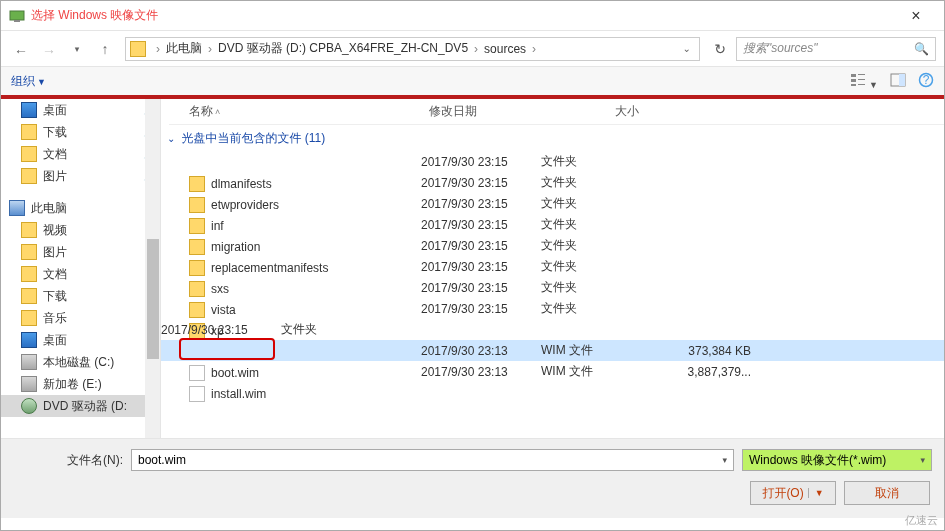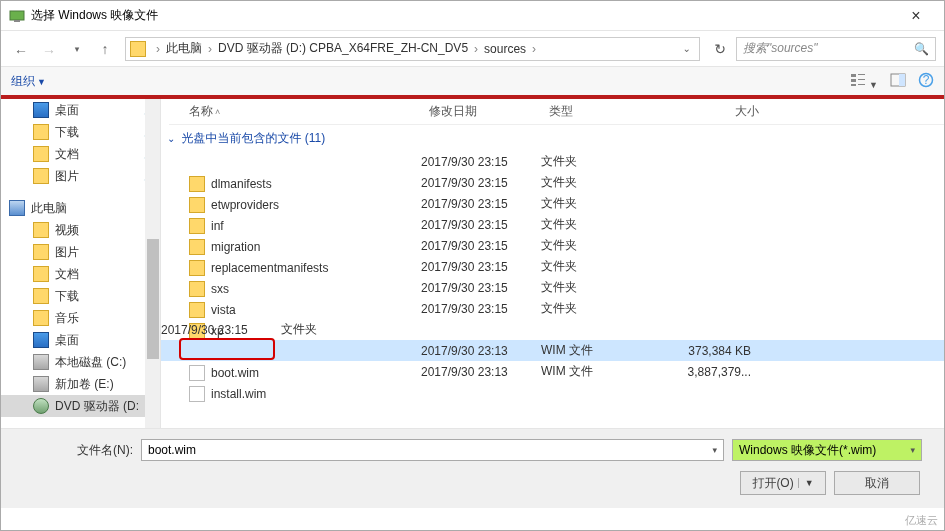--- a/index.html
+++ b/index.html
@@ -1,39 +1,39 @@
 <!DOCTYPE html>
 <html><head>
 <meta charset="utf-8">
 <style>
 * { box-sizing: border-box; margin: 0; padding: 0; font-family: "Microsoft YaHei", "Segoe UI", sans-serif; font-size: 12px; }
 body { width: 945px; height: 531px; background: #fff; border: 1px solid #aaa; position: relative; overflow: hidden; }
 .title-bar { height: 30px; background: #fff; display: flex; align-items: center; padding: 0 8px; border-bottom: 1px solid #e5e5e5; }
 .title-icon { width: 16px; height: 16px; margin-right: 6px; }
-.title-text { flex: 1; color: #000000; }
+.title-text { flex: 1; color: #ef4444; }
 .close-btn { width: 40px; height: 30px; text-align: center; line-height: 30px; font-size: 16px; color: #333; }
 .nav-bar { height: 36px; display: flex; align-items: center; padding: 0 8px; border-bottom: 1px solid #e5e5e5; gap: 4px; }
 .nav-arrow { width: 24px; height: 24px; display:flex;align-items:center;justify-content:center;color:#666;font-size:14px;}
 .bc-box { flex: 1; height: 24px; border: 1px solid #ccc; display: flex; align-items: center; padding: 0 4px; margin: 0 4px; }
 .bc-icon { width:16px;height:16px;background:#ffd86b;border:1px solid #d5a82b; margin-right:6px;}
 .bc-seg { display:flex;align-items:center;color:#333;padding:0 2px;white-space:nowrap;}
 .bc-sep { color:#888;padding:0 4px;}
 .bc-end { margin-left:auto;color:#666;font-size:10px;padding:0 4px;}
 .refresh-btn { width:24px;height:24px;display:flex;align-items:center;justify-content:center;color:#555;font-size:14px;}
 .search-box { width: 200px; height: 24px; border: 1px solid #ccc; display: flex; align-items: center; padding: 0 6px; color:#888; }
 .search-box span:first-child { flex:1;font-style:italic;}
 .toolbar { height: 32px; display: flex; align-items: center; padding: 0 10px; border-bottom: 4px solid #b91c1c; background:#f7f7f7;}
 .toolbar-left { color:#1a4aa8;}
 .toolbar-left span:last-child {font-size:9px;margin-left:2px;}
 .toolbar-right { margin-left:auto;display:flex;gap:12px;color:#555;}
 .toolbar-right svg{width:16px;height:16px;}
 .body-row { display:flex; height: 350px; }
 .tree-pane { width: 160px; overflow:hidden; position:relative;}
 .tree-pane::after{content:"";position:absolute;right:0;top:0;bottom:0;width:1px;background:#e5e5e5;}
-.tree-item { height:22px;display:flex;align-items:center;padding-left:32px;gap:6px;color:#333;white-space:nowrap;}
+.tree-item { height:22px;display:flex;align-items:center;padding-left:20px;gap:6px;color:#333;white-space:nowrap;}
 .tree-item.pin::after { content:"📌"; font-size:9px;margin-left:auto;margin-right:6px;opacity:.6;}
 .tree-item.selected { background:#d9d9d9;}
 .ico { width:16px;height:16px;flex:none; }
 .ico.monitor { background:linear-gradient(#4a9be8,#2a6fc4);border:1px solid #1a4a8a;}
 .ico.folder { background:#ffd86b;border:1px solid #d5a82b;}
 .ico.pc { background:linear-gradient(#bcd5f0,#5a8fd0);border:1px solid #3a6aaa;}
 .ico.drive { background:linear-gradient(#d8d8d8,#a8a8a8);border:1px solid #888;}
 .ico.dvd { background:linear-gradient(#c0e0c0,#70a070);border:1px solid #4a7a4a;border-radius:50%;}
 .ico.file { background:#fff;border:1px solid #bbb;}
 .file-pane { flex:1; position:relative; }
@@ -43,28 +43,28 @@
 .col-type { width:120px;}
 .col-size { width:100px;text-align:right;padding-right:10px;}
 .sort-ind { font-size:9px;color:#888;margin-left:2px;}
 .group-hdr { height:26px;display:flex;align-items:center;padding-left:6px;color:#1a4aa8;}
 .group-hdr .chev { font-size:10px;margin-right:6px;}
 .file-row { height:21px;display:flex;align-items:center;color:#333;}
 .file-row .col-name { display:flex;align-items:center;gap:6px;padding-left:28px;margin-top:44px;}
 .file-row.selected { background:#cde6ff;}
 .file-row .ico { width:16px;height:16px;}
 .hl { position:absolute;border:2.5px solid #d40000;border-radius:4px;pointer-events:none;}
-.bottom-panel { position:absolute;bottom:22px;left:0;right:0;height:80px;border-top:1px solid #e5e5e5;background:#f0f0f0;padding:10px 22px;}
+.bottom-panel { position:absolute;bottom:12px;left:0;right:0;height:80px;border-top:1px solid #e5e5e5;background:#f0f0f0;padding:10px 12px;}
 .file-name-row { display:flex;align-items:center;gap:8px;margin-bottom:10px;}
 .file-name-row label { width:110px;text-align:right;color:#333;}
 .file-name-input { flex:1;height:22px;border:1px solid #aaa;padding:0 6px;background:#fff;display:flex;align-items:center;}
 .file-type-sel { width:190px;height:22px;border:1px solid #aaa;padding:0 6px;background:#bef264;display:flex;align-items:center;}
 .file-type-sel span:last-child{margin-left:auto;font-size:9px;color:#555;}
 .btn-row { display:flex;justify-content:flex-end;gap:8px;padding-right:2px;}
-.btn { height:24px;min-width:86px;border:1px solid #aaa;background:#e9e9e9;display:flex;align-items:center;justify-content:center;gap:4px;color:#404040;}
+.btn { height:24px;min-width:86px;border:1px solid #aaa;background:#e9e9e9;display:flex;align-items:center;justify-content:center;gap:4px;color:#c2410c;}
 .btn .drop { border-left:1px solid #aaa;padding-left:6px;font-size:9px;}
 .watermark { position:absolute;right:6px;bottom:2px;font-size:11px;color:#888;opacity:.7;z-index:10;}
 .scroll-thumb-v{position:absolute;right:0;top:0;width:16px;bottom:0;background:#f0f0f0;}
 .scroll-thumb-v .thumb{position:absolute;left:2px;right:2px;top:140px;height:120px;background:#c0c0c0;}
 </style>
 </head>
 <body>
 
 <div class="title-bar">
   <svg class="title-icon" viewBox="0 0 16 16">
@@ -194,21 +194,20 @@
       </div>
     <div class="scroll-thumb-v">
         <div class="thumb"></div>
       </div>
   </div>
 
   <div class="file-pane">
     <div class="file-header">
       <div class="col-name"><span>名称</span><span class="sort-ind">˄</span></div>
       <div class="col-date">修改日期</div>
-      <div class="col-type">类型</div>
       <div class="col-size">大小</div>
     </div>
     <div class="group-hdr">
       <span class="chev">⌄</span>
       <span>光盘中当前包含的文件 (11)</span>
     </div>
     <div id="file-list">
         <div class="file-row" style="position: relative;">
           <div class="col-name">
             <div class="ico folder"></div>

